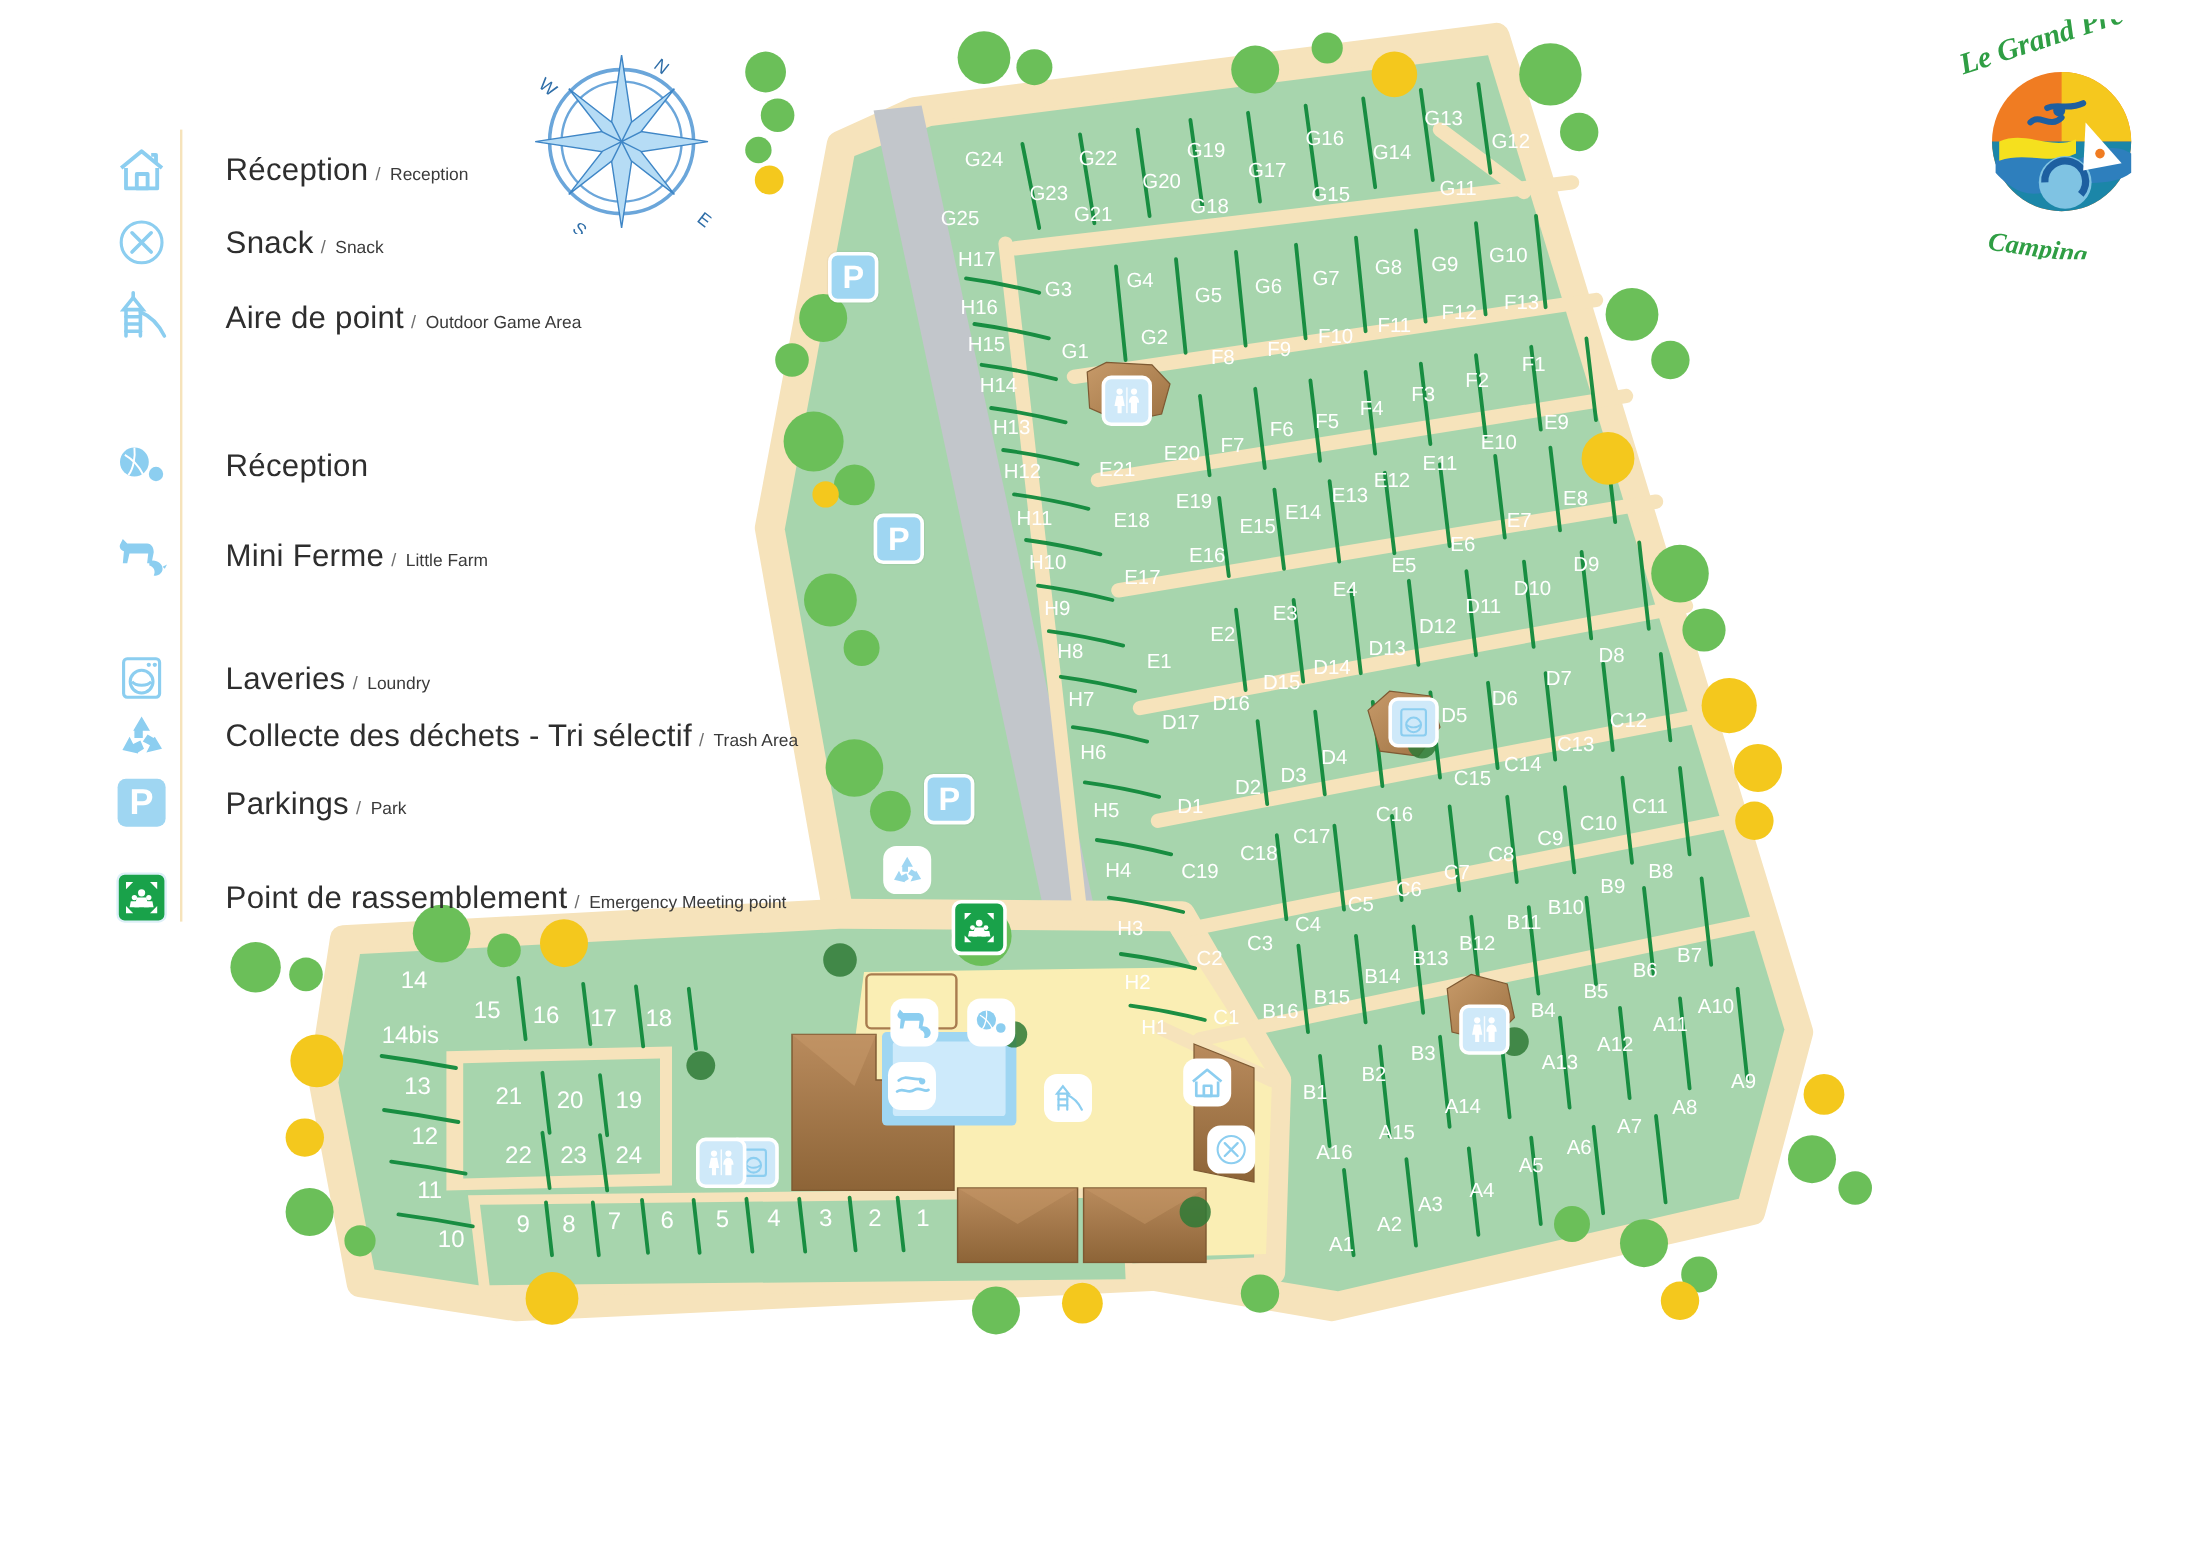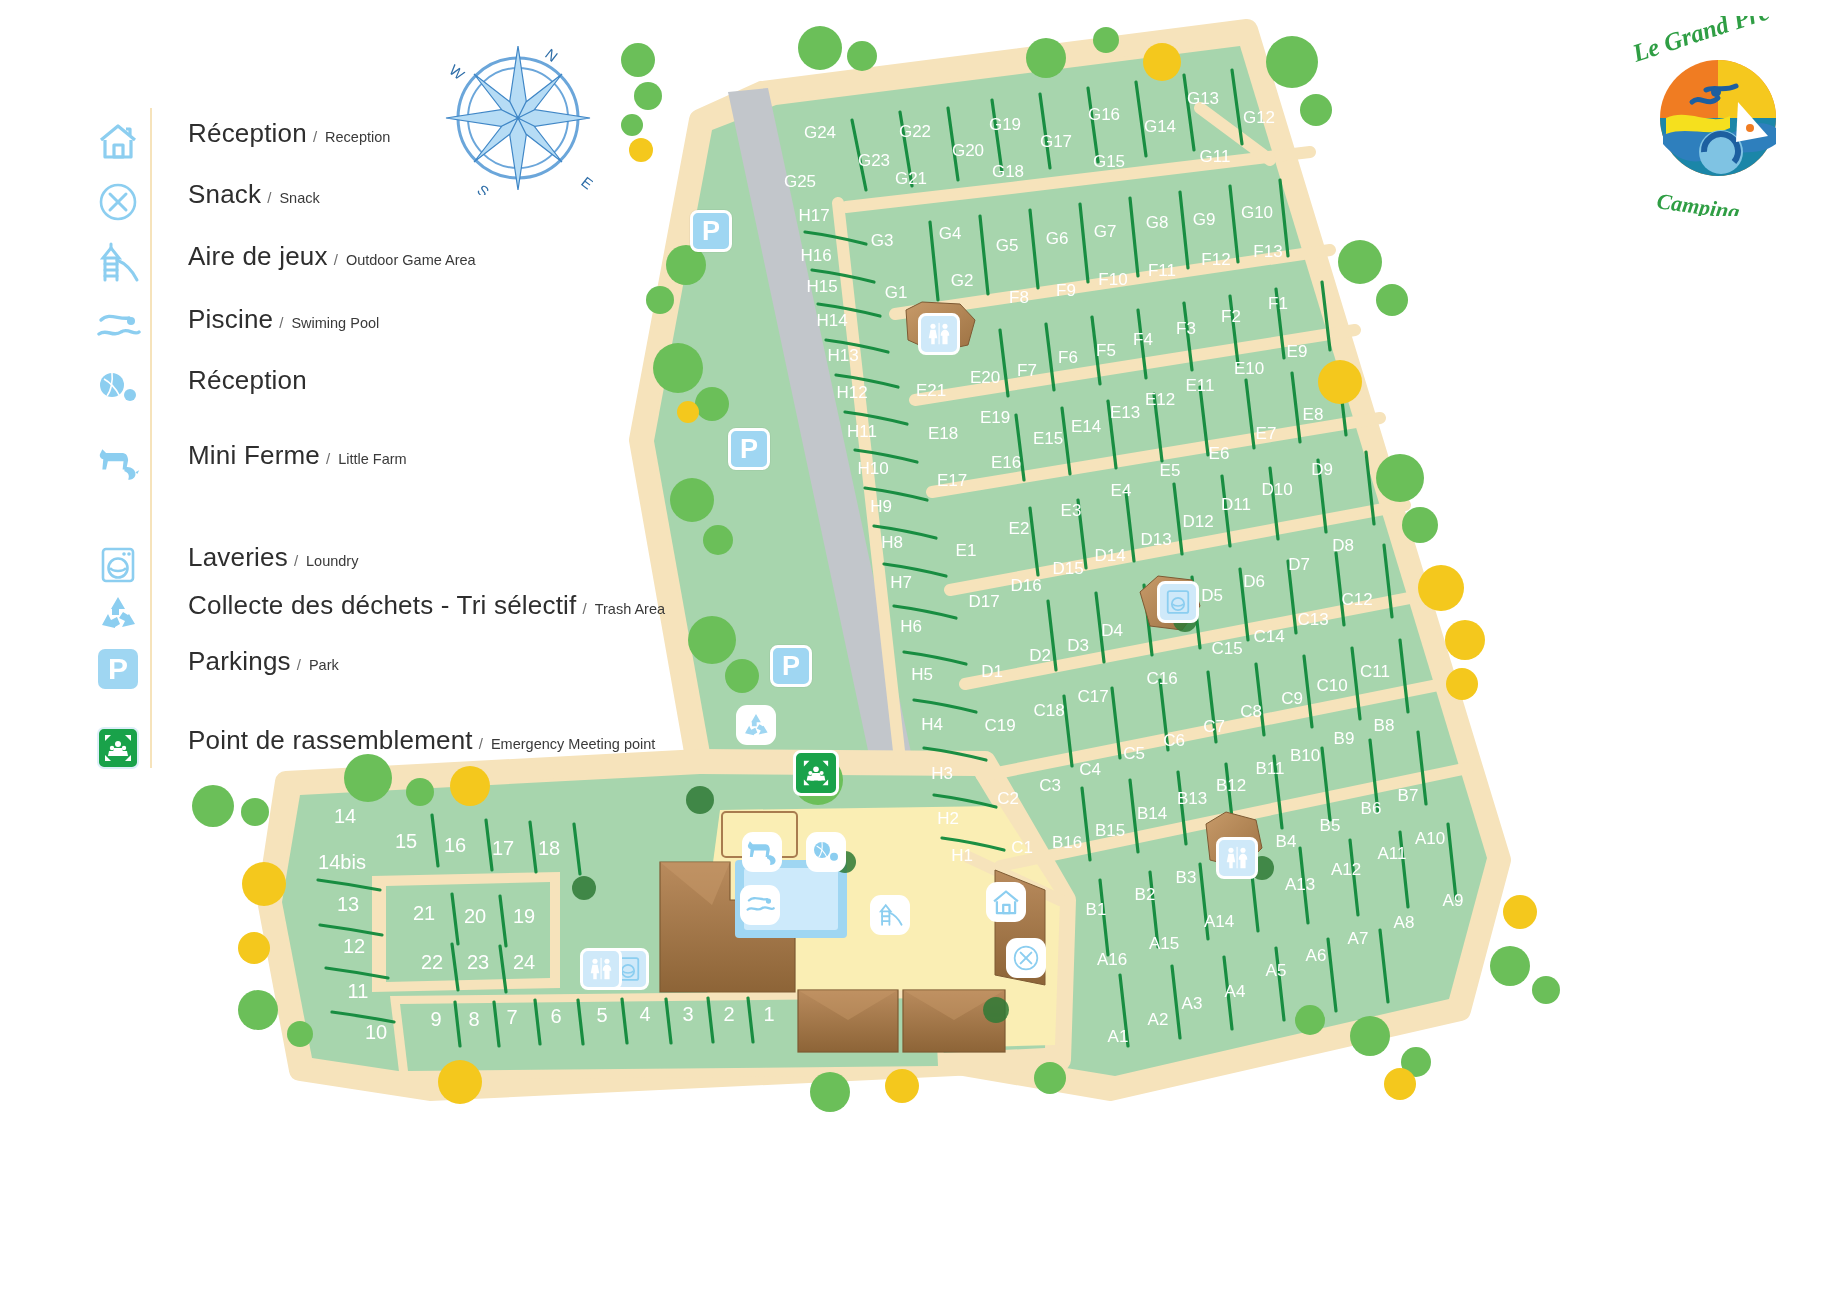--- a/index.html
+++ b/index.html
@@ -2,21 +2,21 @@
 <html><head>
 <meta charset="utf-8">
 <style>
   html,body{margin:0;padding:0;background:#ffffff;}
   body{width:1827px;height:1300px;font-family:"Liberation Sans",sans-serif;overflow:hidden;}
   #stage{position:relative;width:1827px;height:1300px;background:#fff;}
 
   
   #legend{position:absolute;left:95px;top:108px;width:520px;height:660px;}
   #legend-rule{position:absolute;left:55px;top:0;width:2px;height:660px;background:#f6e3bb;}
-  .leg-row{position:absolute;display:flex;}
+  .leg-row{position:absolute;display:flex;align-items:center;}
   .leg-ico{width:46px;height:46px;display:flex;align-items:center;justify-content:center;}
   .leg-txt{margin-left:47px;white-space:nowrap;}
   .leg-fr{font-size:26px;color:#2e2e2e;font-weight:400;letter-spacing:.2px;}
   .leg-en{font-size:14.5px;color:#3a3a3a;margin-left:5px;}
   .leg-sep{color:#6d6d6d;font-size:15px;margin-left:6px;margin-right:3px;}
 
   .badge{background:#9fd6f2;border-radius:7px;display:flex;align-items:center;justify-content:center;color:#fff;}
   .badge-p{width:40px;height:40px;font-size:30px;font-weight:700;font-family:"Liberation Sans",sans-serif;}
 
   
@@ -562,38 +562,24 @@
               <path d="M22,16 L22,38"></path>
           <path d="M10,22 L22,22"></path>
               <path d="M10,28 L22,28"></path>
               <path d="M10,34 L22,34"></path>
           <path d="M22,18 C32,22 38,30 42,38"></path>
               <path d="M16,6 L16,2"></path>
             </g>
           </svg>
       </div>
       <div class="leg-txt">
-        <span class="leg-fr">Aire de jeux</span><span class="leg-sep">/</span><span class="leg-en">Outdoor Game Area</span>
-      </div>
-    </div>
-
-    <div class="leg-row" style="top:196px;left:0">
-      <div class="leg-ico">
-        <svg width="46" height="34" viewBox="0 0 46 34">
-            <g fill="none" stroke="#8ccef0" stroke-width="3.4" stroke-linecap="round">
-          <path d="M6,10 C14,2 24,10 34,8"></path>
-              <path d="M4,24 C12,18 18,28 26,22 C33,17 39,26 44,22"></path>
-            </g>
-          <circle cx="36" cy="11" r="4" fill="#8ccef0"></circle>
-          </svg>
-      </div>
-      <div class="leg-txt">
-        <span class="leg-fr">Piscine</span><span class="leg-sep">/</span><span class="leg-en">Swiming Pool</span>
-      </div>
-    </div>
+        <span class="leg-fr">Aire de point</span><span class="leg-sep">/</span><span class="leg-en">Outdoor Game Area</span>
+      </div>
+    </div>
+
 
     <div class="leg-row" style="top:257px;left:0">
       <div class="leg-ico">
         <svg width="42" height="34" viewBox="0 0 42 34">
             <circle cx="15" cy="14" r="12" fill="#8ccef0"></circle>
           <g stroke="#fff" stroke-width="1.6" fill="none">
               <path d="M7,8 C14,12 19,18 22,24"></path>
               <path d="M15,2 C16,10 14,20 10,25"></path>
             </g>
           <circle cx="33" cy="24" r="6" fill="#8ccef0"></circle>

